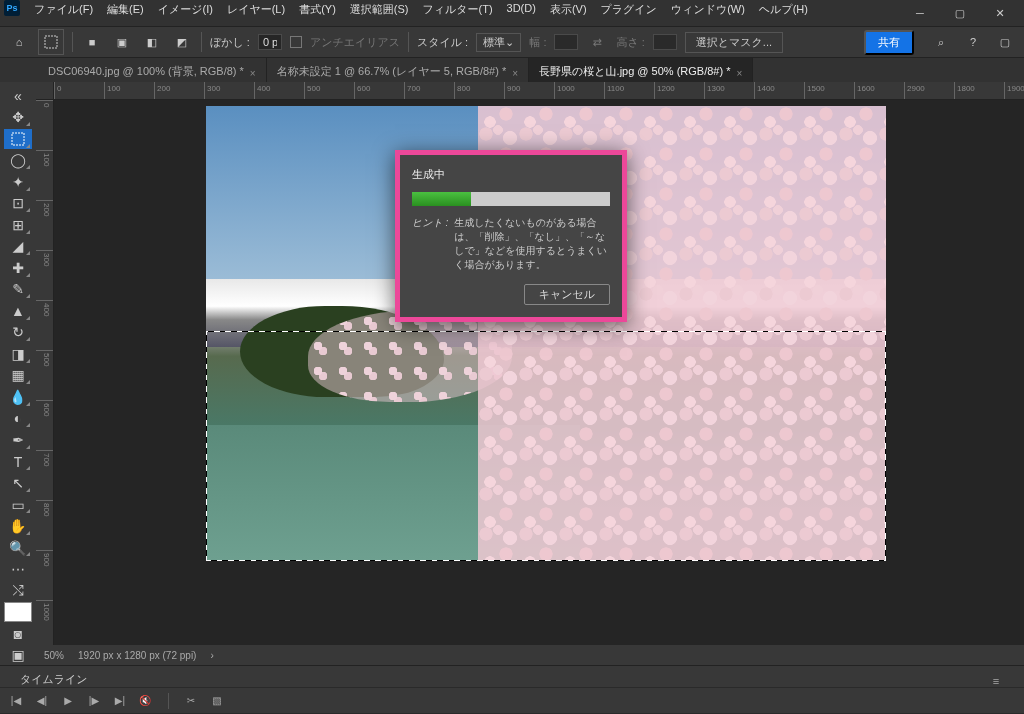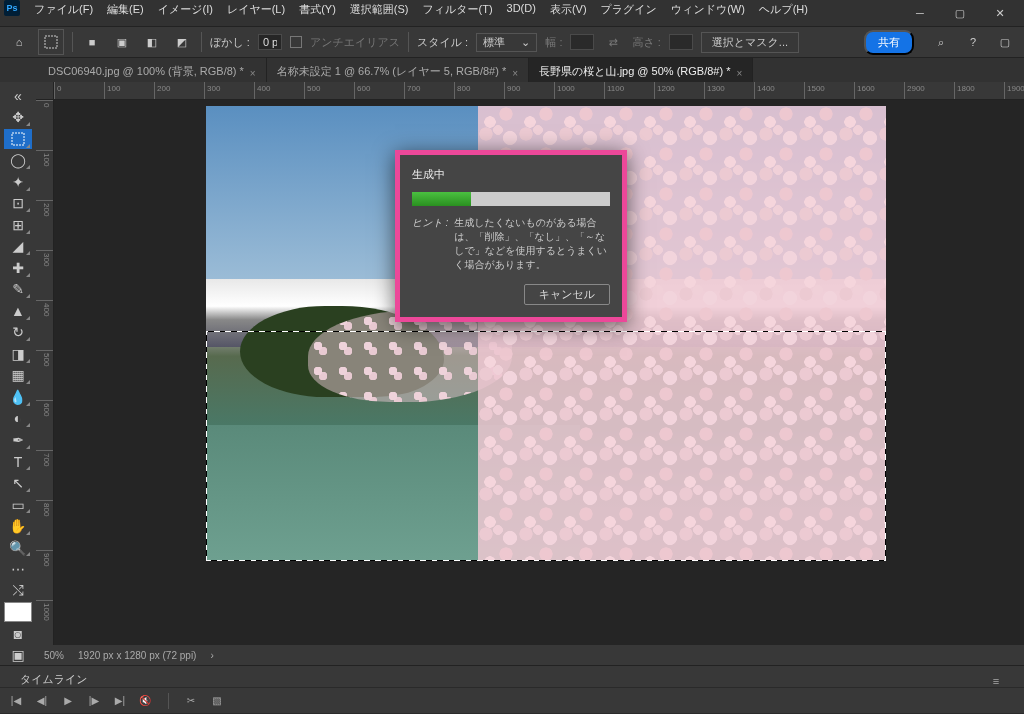--- a/index.html
+++ b/index.html
@@ -11,23 +11,23 @@
 .win-controls{display:flex;gap:0;margin-left:auto}
 .win-btn{width:40px;height:26px;display:flex;align-items:center;justify-content:center;color:#ccc}
 .optbar{height:32px;background:#383838;display:flex;align-items:center;padding:0 8px;gap:8px;border-top:1px solid #222;border-bottom:1px solid #222}
 .home-btn{width:20px;height:20px;display:flex;align-items:center;justify-content:center}
 .tool-preview{width:26px;height:26px;border:1px solid #555;display:flex;align-items:center;justify-content:center}
 .sep{width:1px;height:20px;background:#555}
 .icon-btn{width:22px;height:22px;display:flex;align-items:center;justify-content:center;color:#ccc}
 .label{font-size:11px;color:#ccc}
 .dim{color:#777}
 .input-sm{background:#262626;border:1px solid #4a4a4a;color:#ddd;padding:1px 4px;font-size:11px;width:24px}
-.dropdown{background:#383838;border:1px solid #555;padding:1px 6px;font-size:11px;color:#ccc;display:flex;align-items:center;gap:16px}
+.dropdown{background:#383838;border:1px solid #555;padding:1px 6px;font-size:11px;color:#ccc;display:flex;align-items:center;gap:0}
 .mask-btn{background:#383838;border:1px solid #555;padding:2px 10px;font-size:11px;color:#ccc}
-.share-btn{background:#1473e6;color:#fff;padding:3px 12px;border-radius:9px;font-size:11px;margin-left:auto}
+.share-btn{background:#1473e6;color:#fff;padding:3px 12px;border-radius:3px;font-size:11px;margin-left:auto}
 .right-icons{display:flex;gap:10px;margin-left:8px}
 .tabs{height:24px;background:#323232;display:flex;align-items:stretch;padding-left:38px}
 .tab{padding:3px 10px;font-size:11px;color:#aaa;display:flex;align-items:flex-end;gap:6px;border-right:1px solid #222}
 .tab.active{background:#252525;color:#eee}
 .close-x{color:#888;font-size:10px}
 .workspace{display:flex;height:583px}
 .toolbox{width:36px;background:#383838;display:flex;flex-direction:column;align-items:center;padding-top:4px;gap:2px}
 .tool{width:28px;height:22px;display:flex;align-items:center;justify-content:center;color:#ccc;font-size:14px;position:relative}
 .tool.active{background:#1f6ec9}
 .tool::after{content:"";position:absolute;bottom:1px;right:2px;border:2px solid transparent;border-bottom-color:#888;border-right-color:#888}

